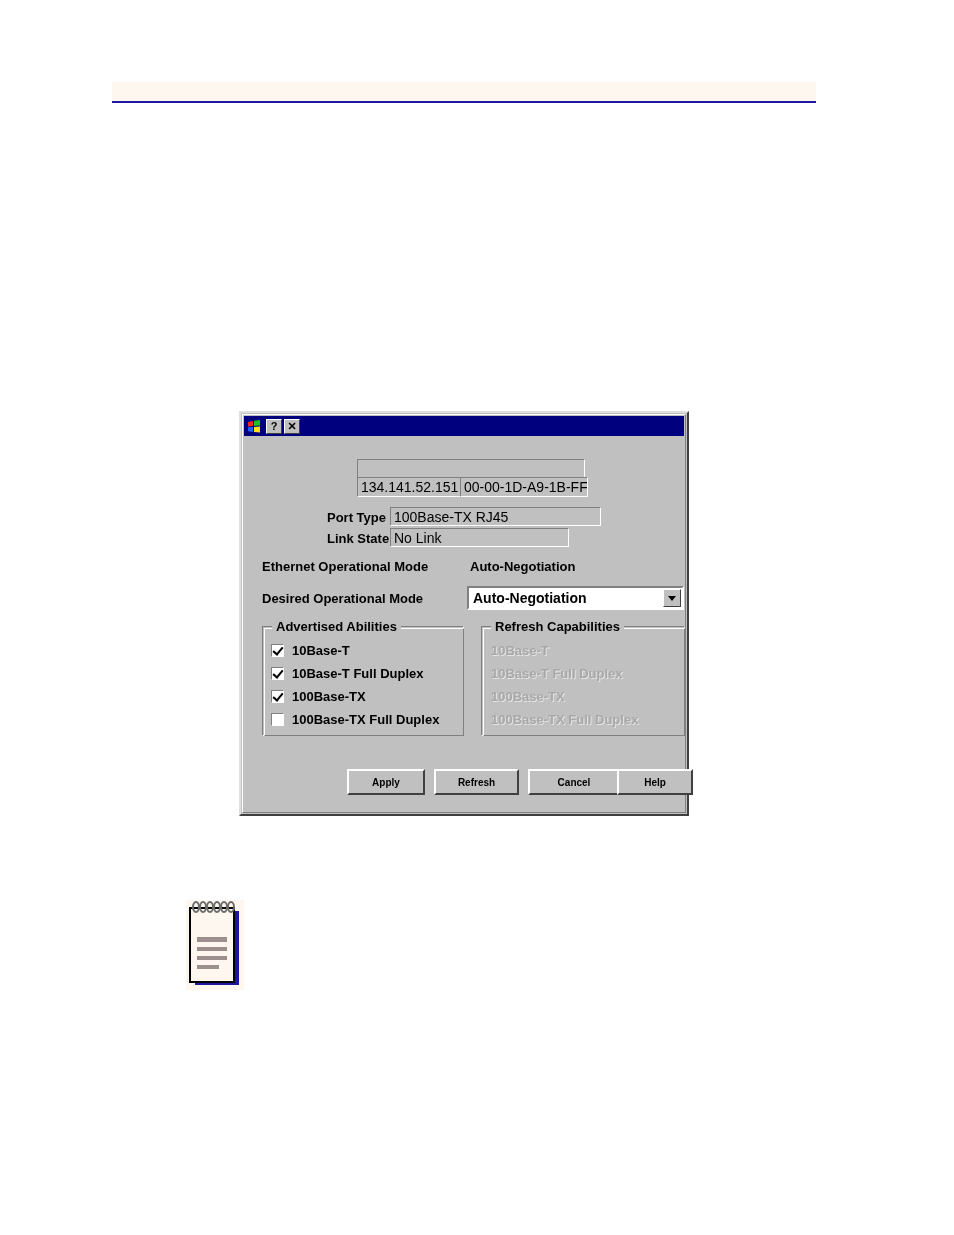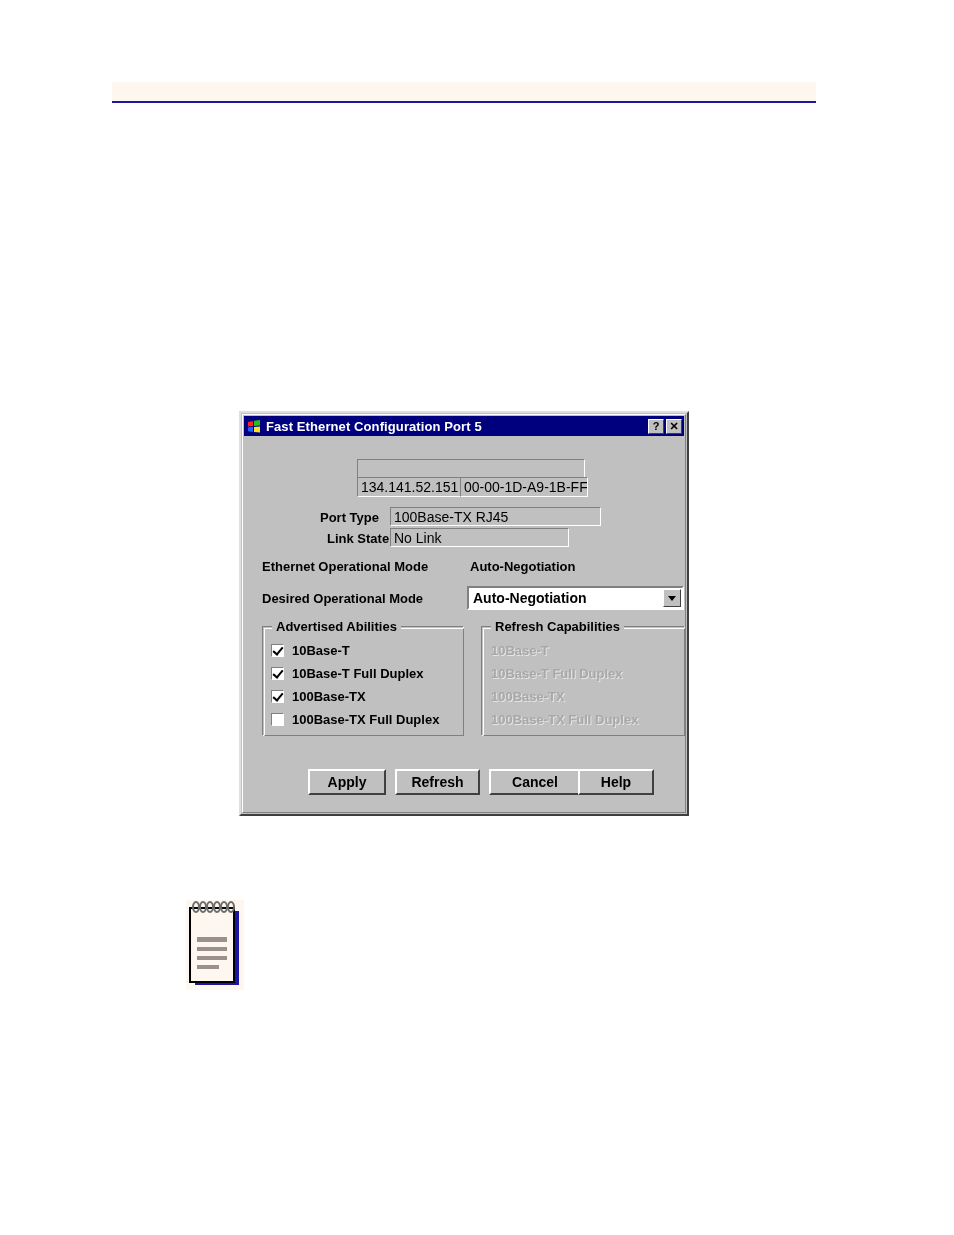--- a/index.html
+++ b/index.html
@@ -163,21 +163,21 @@
     height: 20px;
   }
 
   .lbl {
     position: absolute;
     font-size: 13px;
     font-weight: bold;
     color: #000000;
     white-space: nowrap;
   }
-  .lbl-porttype  { left: 76px;  top: 72px; }
+  .lbl-porttype  { left: 83px;  top: 72px; }
   .lbl-linkstate { left: 83px;  top: 93px; }
   .fld-porttype { position:absolute; left: 146px; top: 69px; width: 211px; height: 19px; text-align: right; }
   .fld-linkstate{ position:absolute; left: 146px; top: 90px; width: 179px; height: 19px; }
 
   .lbl-curmode  { left: 18px; top: 121px; }
   .val-curmode  { left: 226px; top: 121px; }
   .lbl-desmode  { left: 18px; top: 153px; }
 
   
   .combo {
@@ -309,28 +309,29 @@
   .btn {
     position: absolute;
     height: 26px;
     background: #c0c0c0;
     border-top: 2px solid #ffffff;
     border-left: 2px solid #ffffff;
     border-right: 2px solid #404040;
     border-bottom: 2px solid #404040;
     box-sizing: border-box;
     font-family: "Liberation Sans", sans-serif;
-    font-size: 14px;
+    font-size: 10px;
     font-weight: bold;
     color: #000000;
     display: flex;
     align-items: center;
     justify-content: center;
     padding: 0;
     cursor: default;
+    margin-left: 39px;
   }
   .btn-apply   { left: 64px;  top: 331px; width: 78px; }
   .btn-refresh { left: 151px; top: 331px; width: 85px; }
   .btn-cancel  { left: 245px; top: 331px; width: 92px; }
   .btn-help    { left: 334px; top: 331px; width: 76px; }
 
   .statusbar {
     position: absolute;
     left: 7px;
     top: 372px;
@@ -372,21 +373,20 @@
   <div class="titlebar">
     <span class="title-icon">
       <svg width="16" height="15" viewBox="0 0 16 15">
         <rect x="0" y="0" width="16" height="15" fill="#000080"></rect>
         <path d="M2 3 L7 2 L7 7 L2 7.5 Z" fill="#ff2020"></path>
         <path d="M8 1.8 L14 1 L14 6.6 L8 7 Z" fill="#20c020"></path>
         <path d="M2 8.2 L7 8 L7 13 L2 12.2 Z" fill="#2060ff"></path>
         <path d="M8 8 L14 7.6 L14 13.4 L8 13 Z" fill="#ffe020"></path>
       </svg>
     </span>
-    <span class="title-text">Fast Ethernet Configuration Port  5</span>
     <span class="title-buttons">
       <button class="title-btn">?</button>
       <button class="title-btn">✕</button>
     </span>
   </div>
 
   <div class="dlg-body">
 
     <div class="sunken idbox-empty"></div>
     <div class="sunken idbox-ip">134.141.52.151</div>

